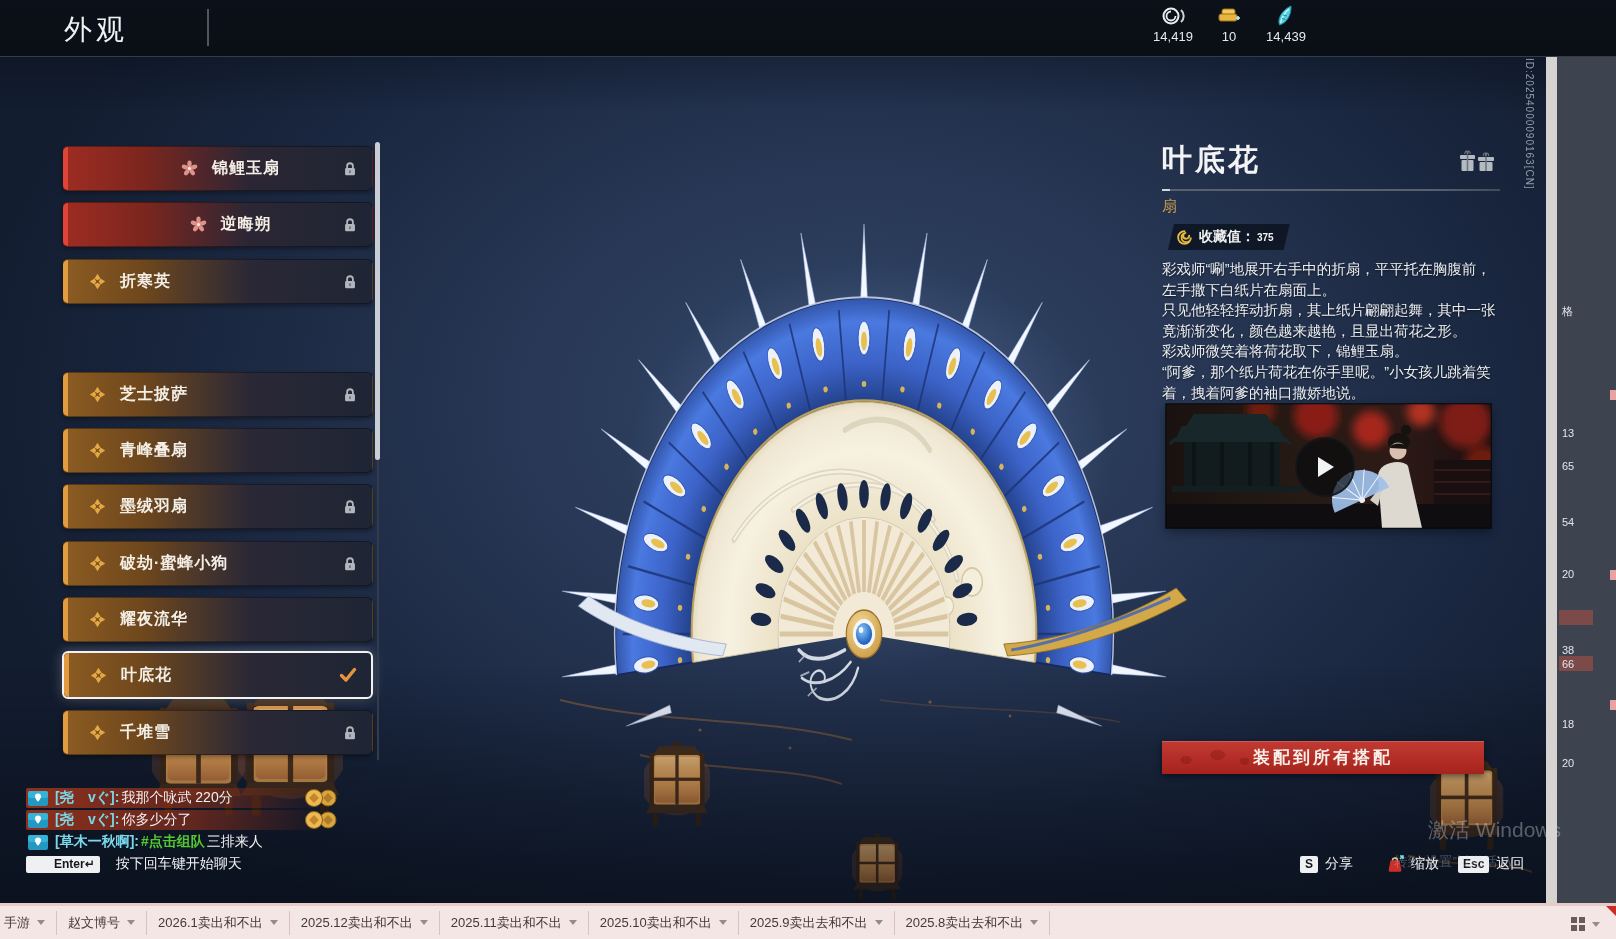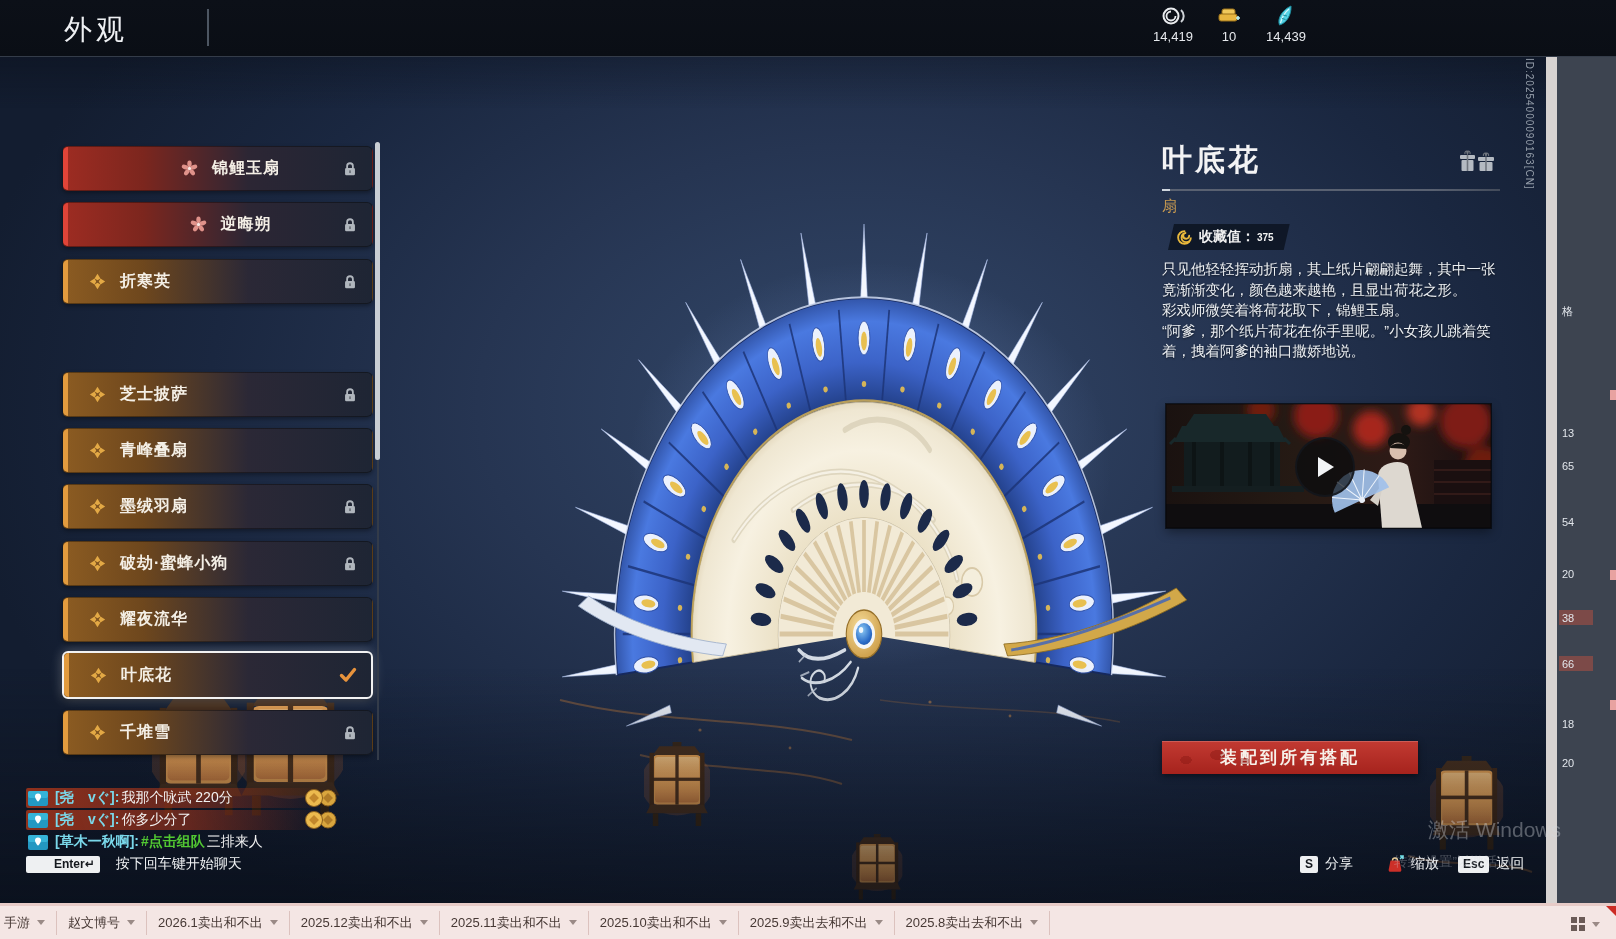--- a/index.html
+++ b/index.html
@@ -47,21 +47,21 @@
     background:rgba(12,20,34,.88);clip-path:polygon(6px 0,100% 0,calc(100% - 6px) 100%,0 100%);}
   .dbadge .bl{margin-left:6px;font-size:14px;font-weight:700;color:#f2f2f2;}
   .dbadge .bv{margin-left:2px;font-size:10px;font-weight:700;color:#f2f2f2;}
   .dtext{position:absolute;left:1162px;top:259px;width:342px;font-size:14.5px;line-height:20.6px;color:#eceff2;z-index:5;
     text-shadow:0 1px 2px rgba(0,0,0,.6);}
   .dtext p{margin:0;}
   .thumb{position:absolute;left:1166px;top:404px;width:325px;height:124px;overflow:hidden;z-index:5;
     background:#17100e;box-shadow:0 0 0 1px rgba(0,0,0,.6),0 4px 10px rgba(0,0,0,.4);}
   .play{position:absolute;left:129px;top:33px;width:56px;height:56px;border-radius:50%;
     background:rgba(8,10,14,.68);border:2px solid rgba(20,24,30,.8);display:flex;align-items:center;justify-content:center;}
-  .equip{position:absolute;left:1162px;top:741px;width:256px;height:33px;z-index:5;border:none;cursor:pointer;
+  .equip{position:absolute;left:1162px;top:741px;width:322px;height:33px;z-index:5;border:none;cursor:pointer;
     background:linear-gradient(180deg,#c23a32,#a6231d);color:#f7f1ea;font-size:17px;font-weight:700;letter-spacing:3px;
     font-family:inherit;box-shadow:inset 0 1px 0 rgba(255,255,255,.18),0 2px 6px rgba(0,0,0,.5);}
   .equip::before{content:'';position:absolute;left:6px;top:4px;width:90px;height:25px;opacity:.35;
     background:radial-gradient(14px 10px at 20% 60%, #7e120e 40%, transparent 42%),
                radial-gradient(18px 12px at 55% 40%, #7e120e 40%, transparent 42%),
                radial-gradient(12px 9px at 85% 65%, #7e120e 40%, transparent 42%);}
   
   .crow{position:absolute;left:26px;width:300px;height:20px;display:flex;align-items:center;font-size:14px;z-index:6;}
   .crow.bgband{background:linear-gradient(90deg,rgba(150,50,28,.95) 0%,rgba(150,50,28,.62) 55%,rgba(150,50,28,0) 100%);border-radius:2px;}
   .crow .cbadge{margin:0 7px 0 2px;flex:none;}
@@ -541,20 +541,21 @@
     <div class="ddiv"></div>
     <div class="dcat">扇</div>
     <div class="dbadge">
       <svg width="17" height="17" viewBox="0 0 20 20">
         <path d="M10 2.5 a7.5 7.5 0 1 0 7.5 7.5 a5.5 5.5 0 1 1 -5.5 -5.5 a3.5 3.5 0 1 0 3.5 3.5" fill="none" stroke="#e8b83c" stroke-width="2.2" stroke-linecap="round"></path>
       </svg>
       <span class="bl">收藏值：</span>
       <span class="bv">375</span>
     </div>
     <div class="dtext">
+      <p>彩戏师“唰”地展开右手中的折扇，平平托在胸腹前，左手撒下白纸片在扇面上。</p>
       <p>只见他轻轻挥动折扇，其上纸片翩翩起舞，其中一张竟渐渐变化，颜色越来越艳，且显出荷花之形。</p>
       <p>彩戏师微笑着将荷花取下，锦鲤玉扇。</p>
       <p>“阿爹，那个纸片荷花在你手里呢。”小女孩儿跳着笑着，拽着阿爹的袖口撒娇地说。</p>
     </div>
 
     <div class="thumb">
       <svg width="325" height="124" viewBox="0 0 325 124">
         <defs>
           <linearGradient id="tbg" x1="0" y1="0" x2="1" y2="0">
             <stop offset="0" stop-color="#1a1210"></stop>
@@ -691,21 +692,21 @@
   </div>
 
   <div class="sliver">
     <div class="sscr"></div>
     <span class="num" style="top:247px">格</span>
     <span class="num" style="top:370px">13</span>
     <span class="num" style="top:403px">65</span>
     <span class="num" style="top:459px">54</span>
     <span class="num" style="top:511px">20</span>
     <div class="chip" style="top:553px"></div>
-    <span class="num" style="top:555px">38</span>
+    <span class="num" style="top:587px">38</span>
     <div class="chip" style="top:599px"></div>
     <span class="num" style="top:601px">66</span>
     <span class="num" style="top:661px">18</span>
     <span class="num" style="top:700px">20</span>
     <div class="mark" style="top:333px"></div>
     <div class="mark" style="top:513px"></div>
     <div class="mark" style="top:643px"></div>
   </div>
 
   <div class="tabbar">

